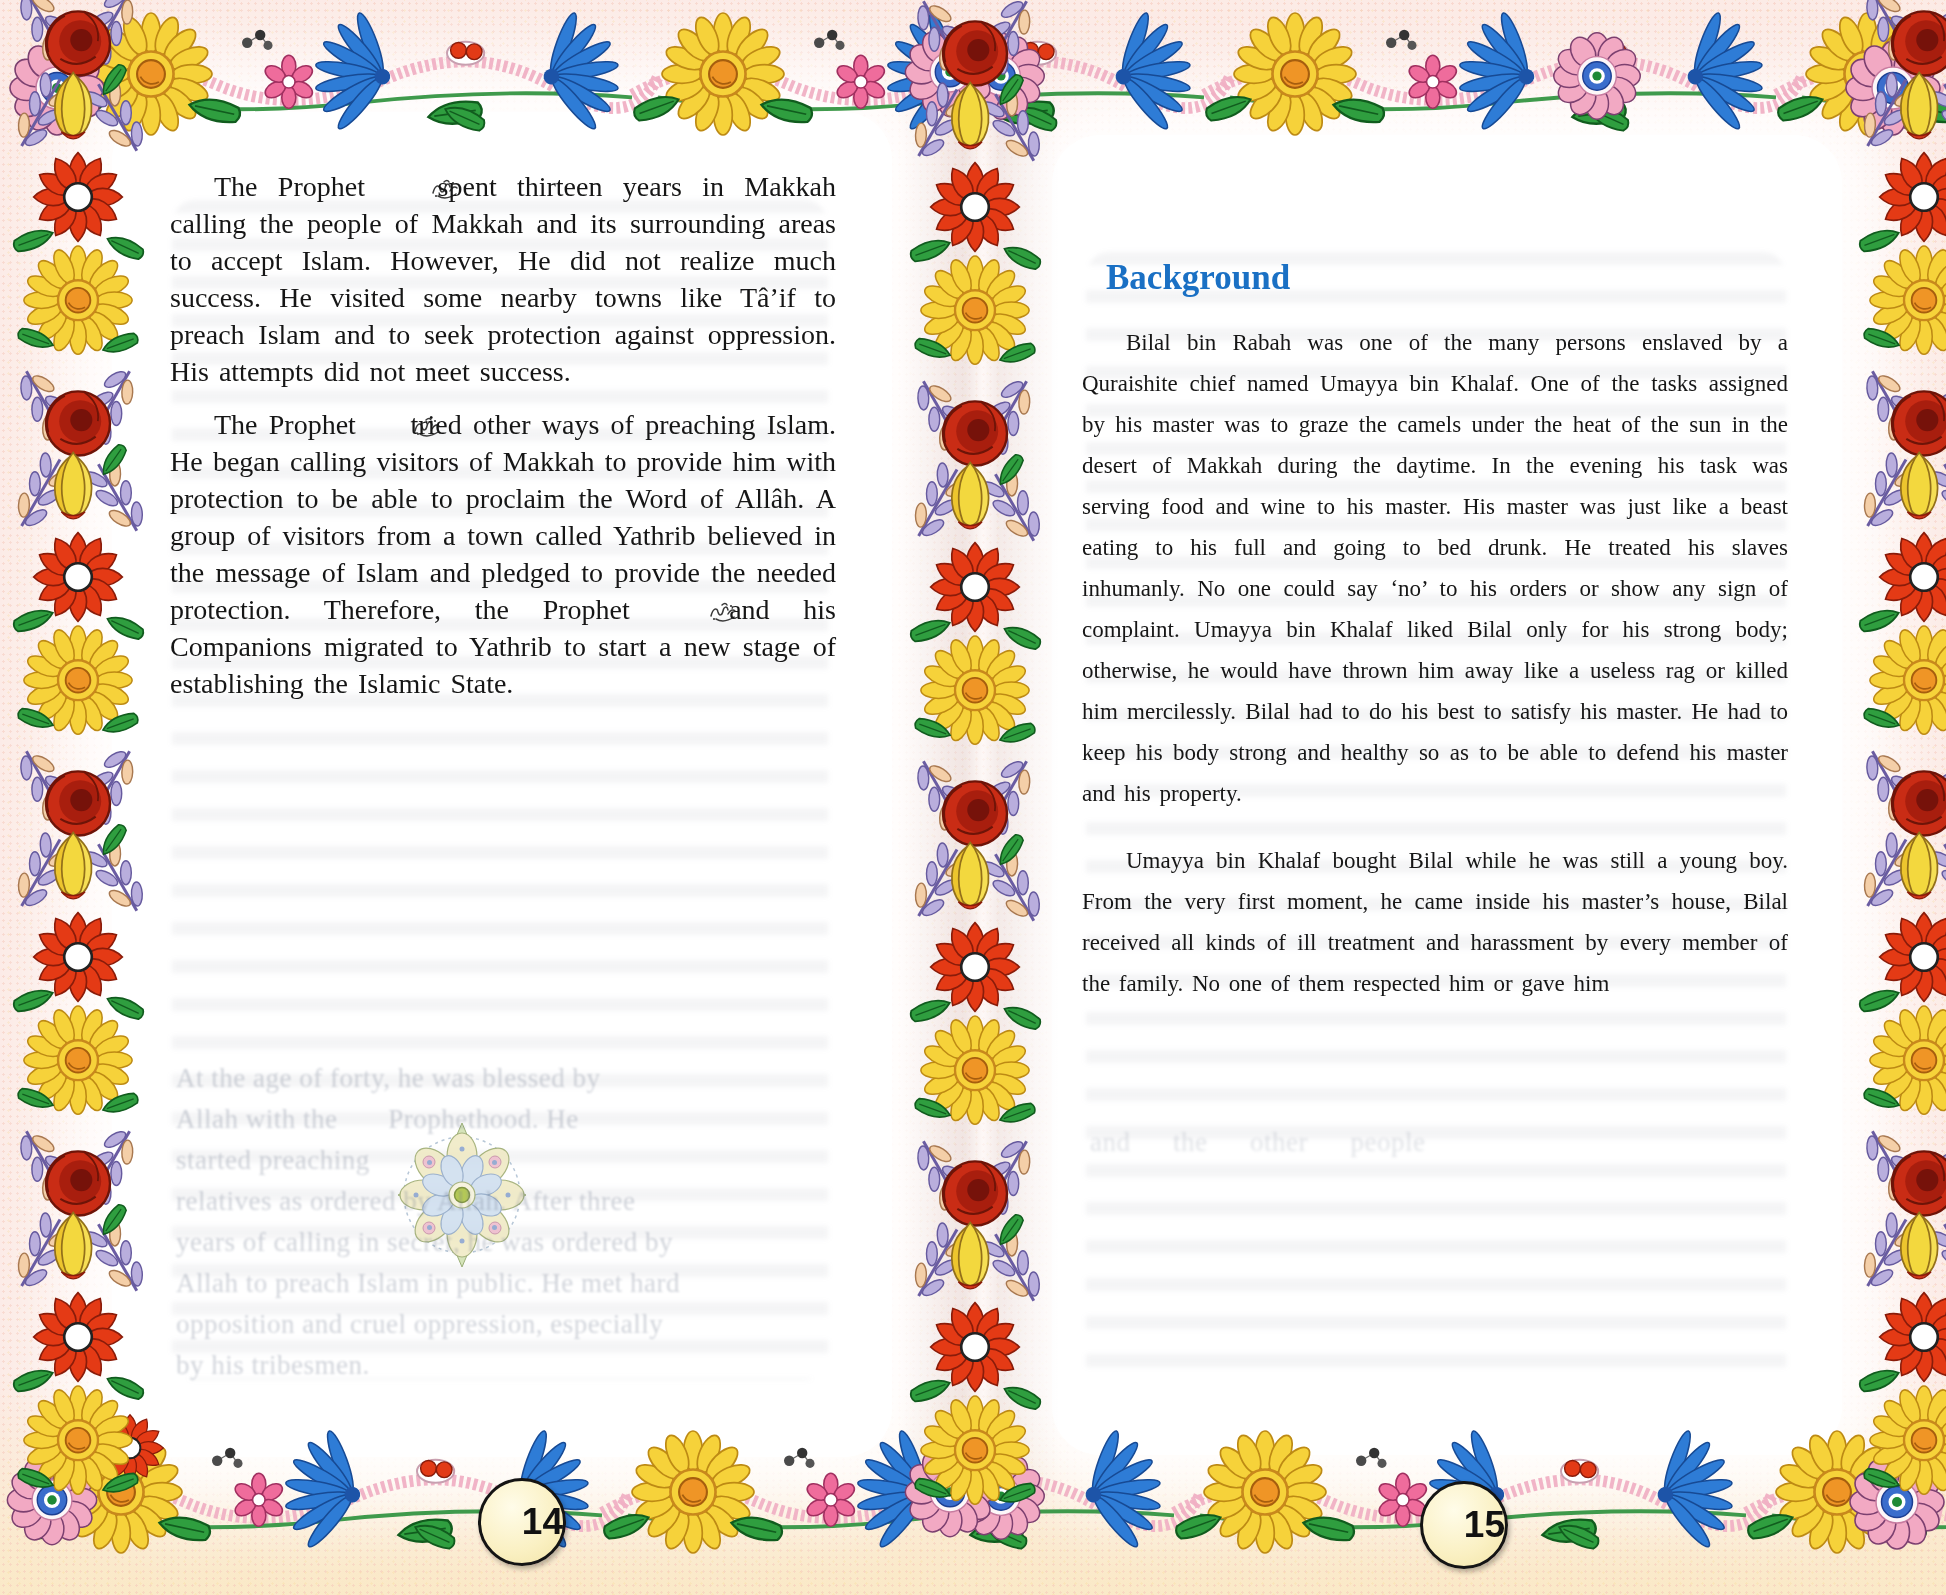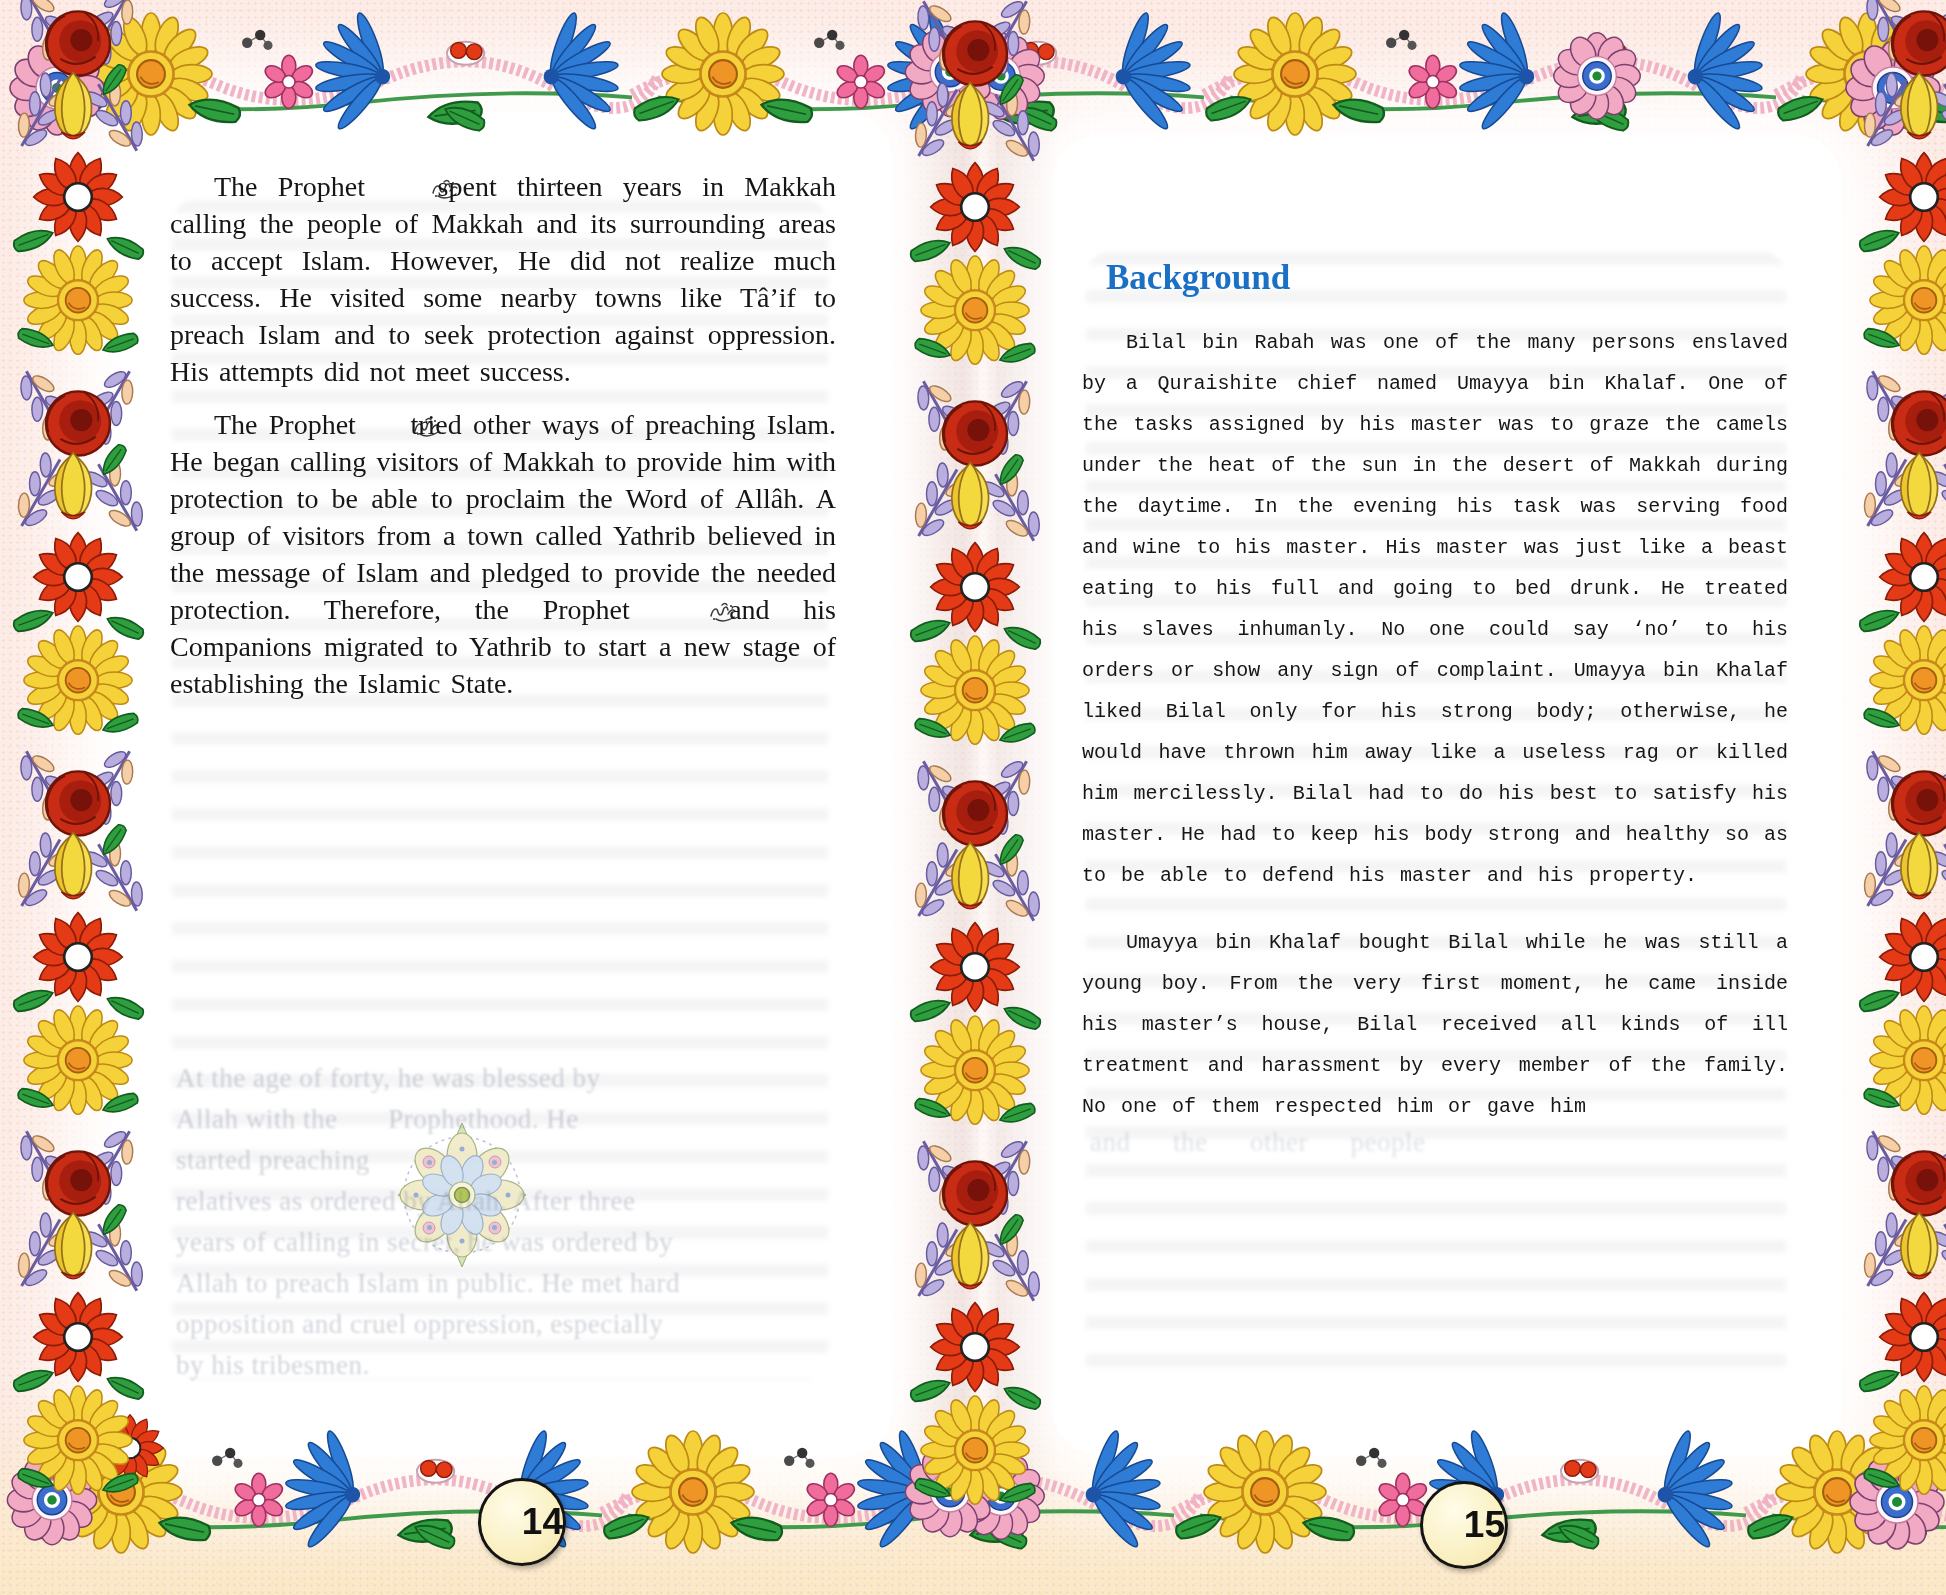--- a/index.html
+++ b/index.html
@@ -29,21 +29,21 @@
       rgba(110,115,130,0.075) 13px, rgba(110,115,130,0) 13px, rgba(110,115,130,0) 38px);
     filter:blur(2.5px);}
   .stripes-left{left:172px;top:200px;width:656px;height:1180px;}
   .stripes-right{left:1086px;top:252px;width:700px;height:1140px;}
 
   svg.decor{position:absolute;left:0;top:0;z-index:3;}
   svg.medallion{position:absolute;left:396px;top:1120px;z-index:4;}
 
   .text-block{position:absolute;z-index:5;color:#161616;text-align:justify;}
   .text-left{left:170px;top:168px;width:666px;font-size:28px;line-height:37px;word-spacing:3px;}
-  .text-right{left:1082px;top:322px;width:706px;font-size:20px;line-height:41px;word-spacing:3px;font-family:Liberation Mono, monospace;}
+  .text-right{left:1082px;top:322px;width:706px;font-size:23px;line-height:41px;word-spacing:3px;}
   .para{margin:0 0 16px 0;text-indent:44px;}
   .text-right .para{margin-bottom:26px;}
 
   .chapter-title{position:absolute;left:1080px;top:192px;width:664px;z-index:5;
     text-align:center;font-weight:bold;font-size:47px;letter-spacing:1px;
     font-family:"Liberation Serif", serif;
     background:linear-gradient(180deg,#ffe98c 0%,#f6c44e 40%,#e28a1e 78%,#c96a14 100%);
     -webkit-background-clip:text;background-clip:text;color:#e8a224;
     -webkit-text-fill-color:transparent;-webkit-text-stroke:1.6px #9c4a10;
     filter:drop-shadow(1.5px 2px 0.5px rgba(125,70,30,0.45));}

